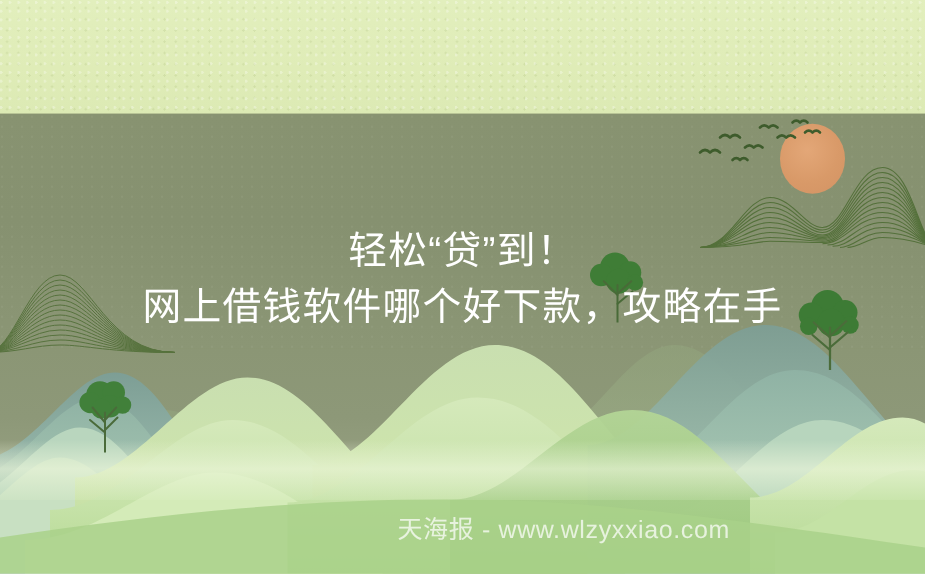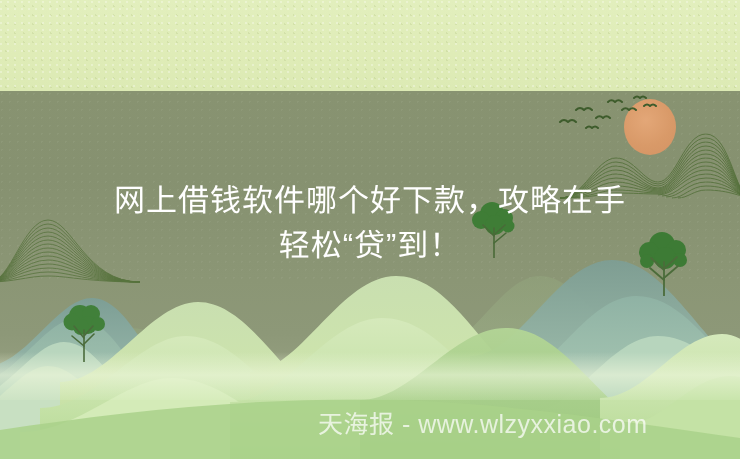--- a/index.html
+++ b/index.html
@@ -115,21 +115,21 @@
     white-space: nowrap;
   }
 
   
   .watermark {
     position: absolute;
     left: 318px; top: 408px;
     width: 412px;
     z-index: 45;
     color: rgba(255,255,255,.72);
-    font-size: 25px;
+    font-size: 20px;
     line-height: 32px;
     letter-spacing: .5px;
     white-space: nowrap;
     font-family: "Liberation Sans", "DejaVu Sans", sans-serif;
   }
 </style>
 </head>
 <body>
 
 <div class="poster">
@@ -301,19 +301,19 @@
     <g stroke="#4b6c3a" stroke-width="1.8" fill="none" stroke-linecap="round">
       <path d="M30 68 L30 34"></path>
       <path c="" d="M30 42 L17 30"></path>
       <path d="M30 41 L43 29"></path>
       <path d="M30 50 L44 38"></path>
       <path d="M30 52 L16 40"></path>
     </g>
   </svg>
 
   <div class="title-block">
+    <div class="title-line">轻松“贷”到！</div>
     <div class="title-line">网上借钱软件哪个好下款，攻略在手</div>
-    <div class="title-line">轻松“贷”到！</div>
   </div>
 
   <div class="watermark">天海报 - www.wlzyxxiao.com</div>
 
 </div>
 
 </body></html>

